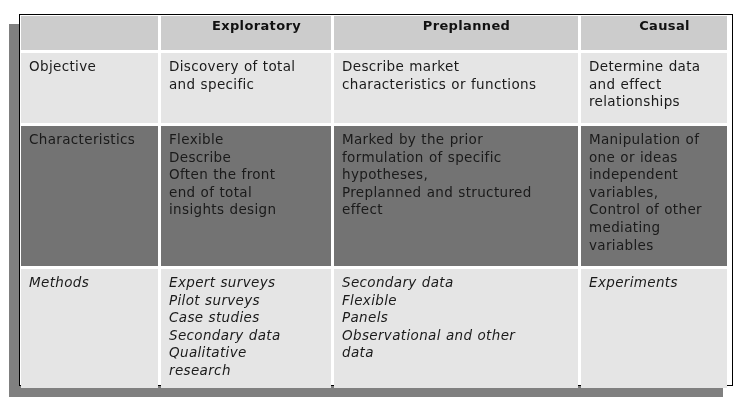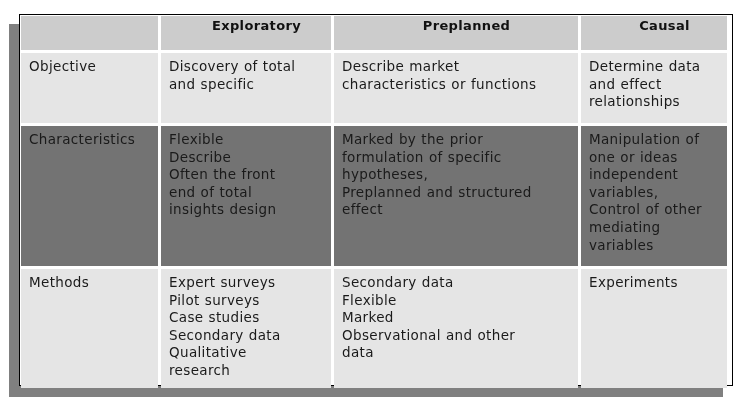--- a/index.html
+++ b/index.html
@@ -58,21 +58,21 @@
       font-size: 13px;
       padding-top: 1px;
       height: 29px;
       color: #111111;
       padding-left: 29px;
     }
     .row-light td { background: #e5e5e5; margin-left: 19px; }
     .row-dark td { background: #737373; }
     .row-objective td { height: 61px; }
     .row-characteristics td { height: 131px; }
-    .row-methods td { height: 110px; }
+    .row-methods td { height: 110px; font-style: italic; }
     .line { display: block; white-space: nowrap; }
     col.c0 { width: 137px; }
     col.c1 { width: 170px; }
     col.c2 { width: 244px; }
     col.c3 { width: auto; }
   </style>
 </head>
 <body>
 
 <div class="stage">
@@ -151,21 +151,21 @@
             <span class="line">Expert surveys</span>
             <span class="line">Pilot surveys</span>
             <span class="line">Case studies</span>
             <span class="line">Secondary data</span>
             <span class="line">Qualitative</span>
             <span class="line">research</span>
           </td>
           <td>
             <span class="line">Secondary data</span>
             <span class="line">Flexible</span>
-            <span class="line">Marked</span>
+            <span class="line">Panels</span>
             <span class="line">Observational and other</span>
             <span class="line">data</span>
           </td>
           <td>
             <span class="line">Experiments</span>
           </td>
         </tr>
       </tbody>
     </table>
   </div>

